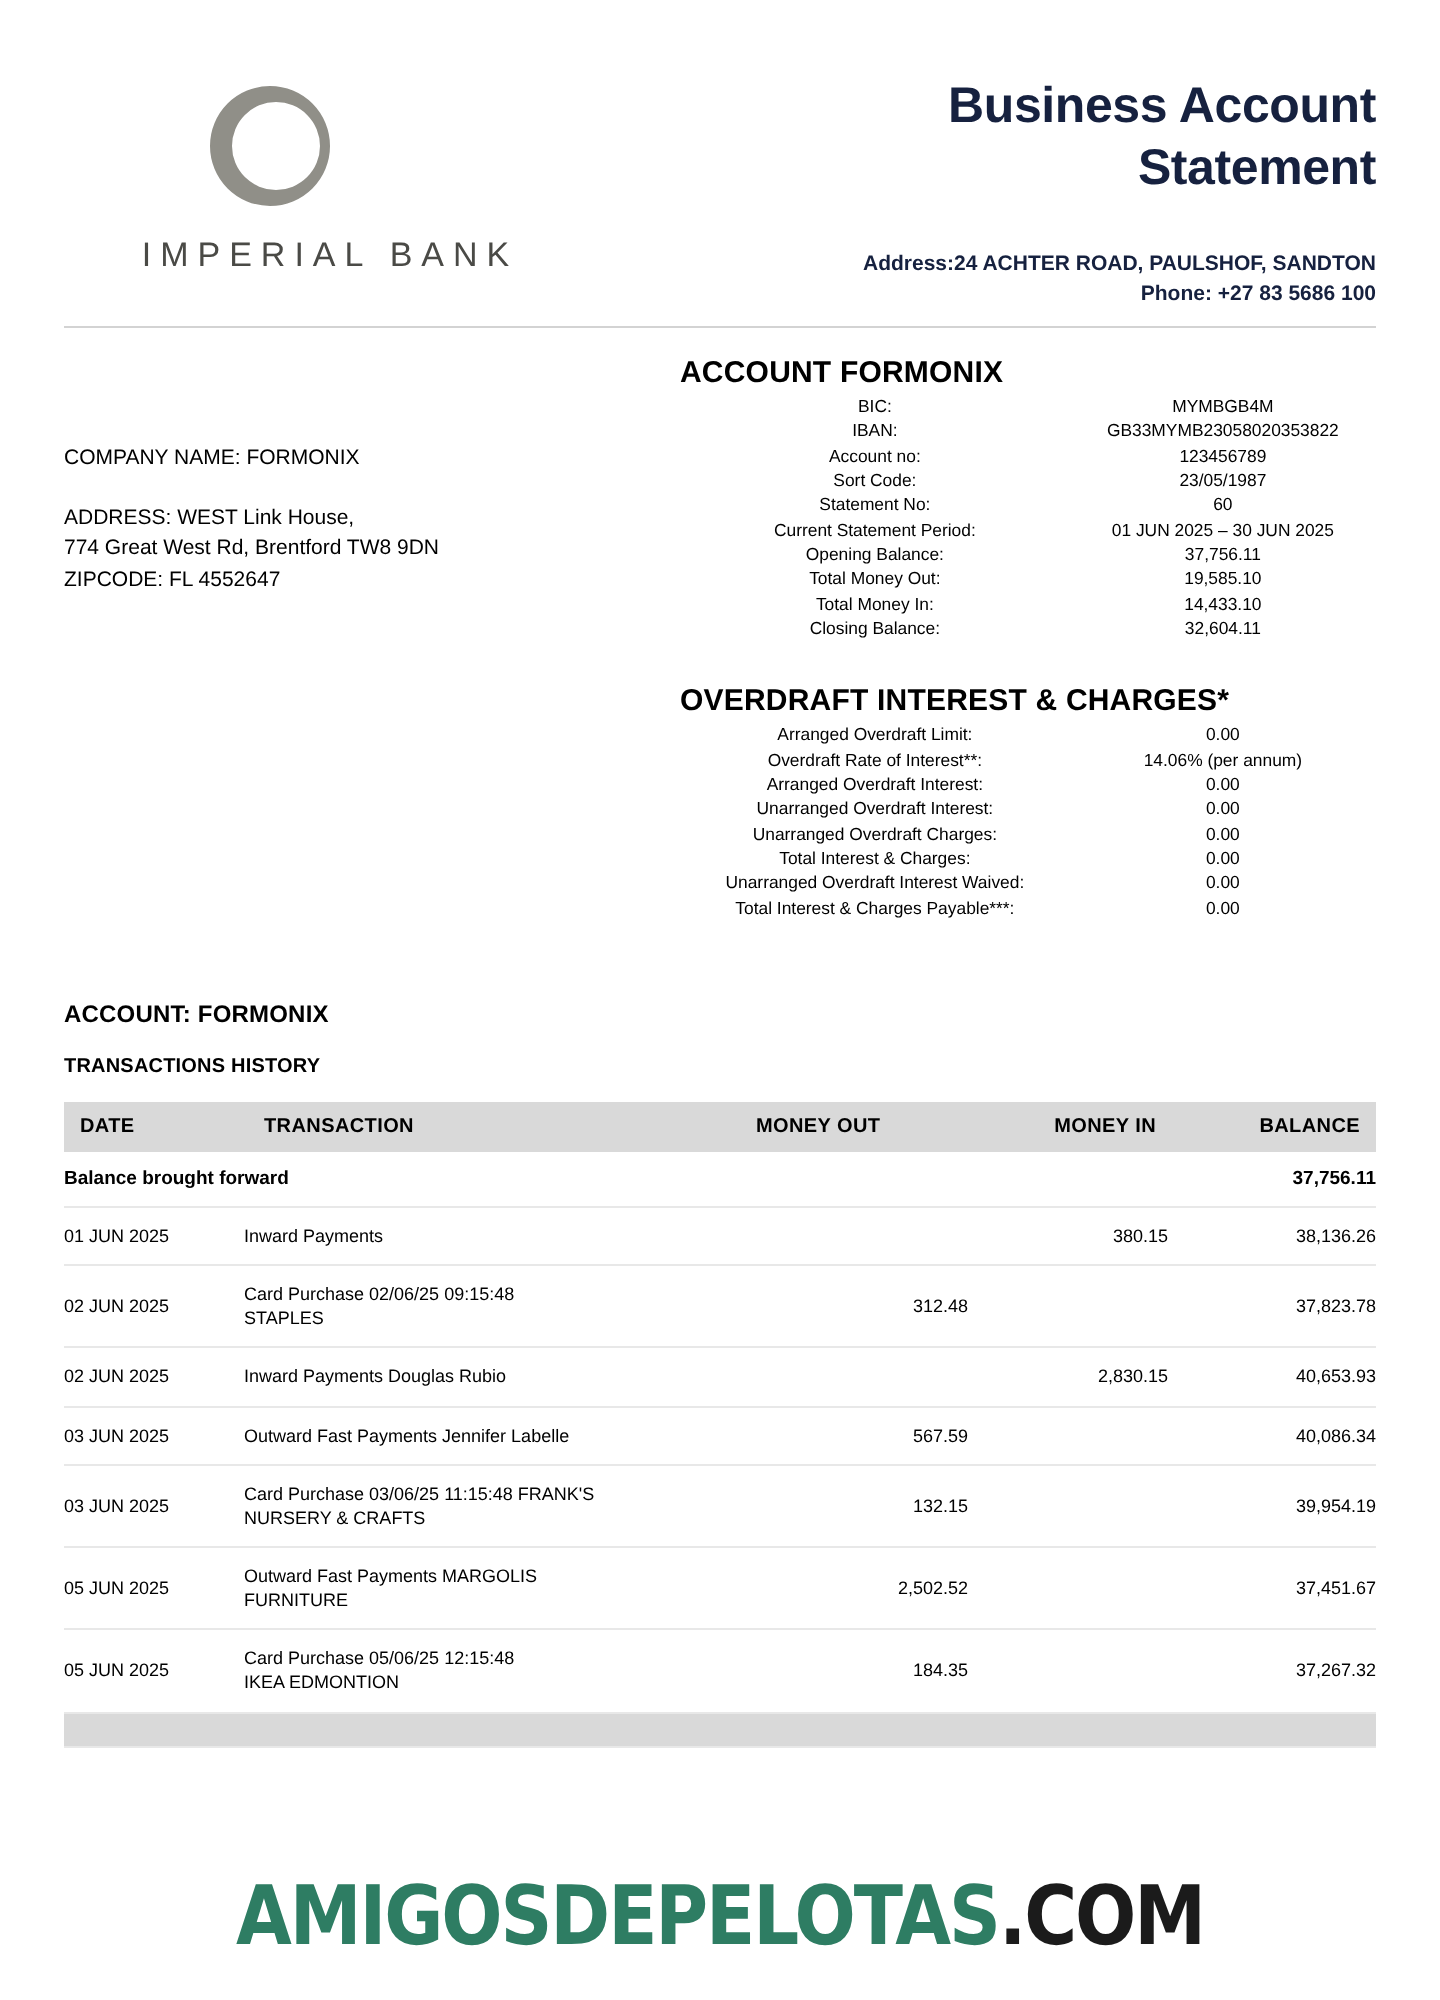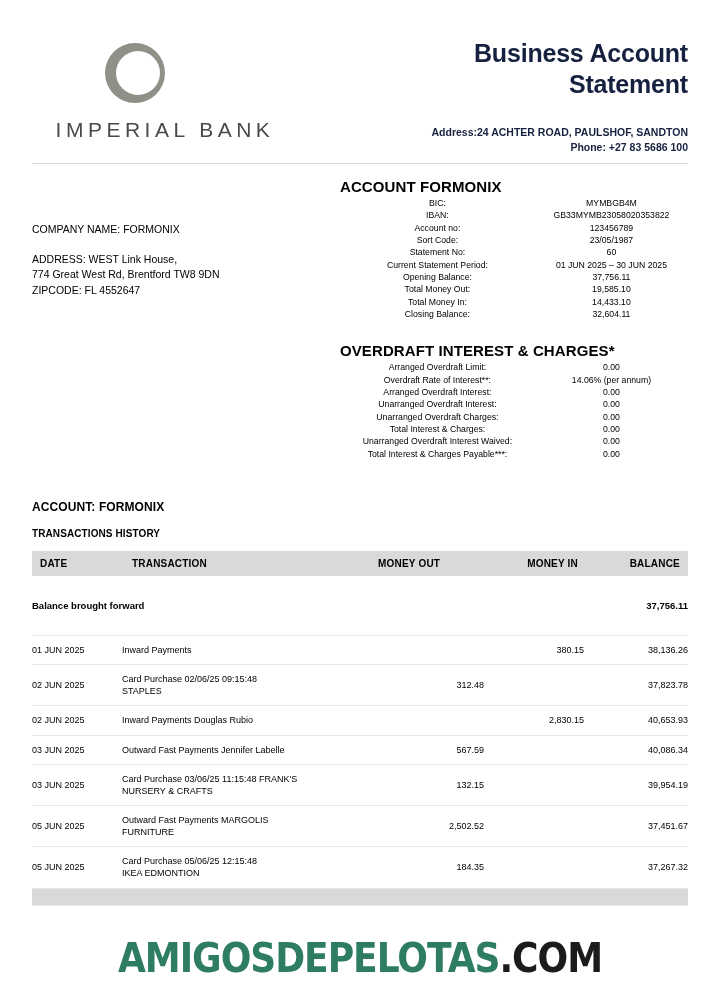--- a/index.html
+++ b/index.html
@@ -36,21 +36,21 @@
   }
   .logo-mark {
     width: 62px;
     height: 62px;
     margin-left: 72px;
     position: relative;
   }
   .logo-mark svg { display: block; }
   .brand-name {
     margin-top: 14px;
-    font-size: 21px;
+    font-size: 17px;
     letter-spacing: 4.5px;
     font-weight: 400;
     color: #4a4a46;
     text-align: center;
     padding-left: 6px;
   }
   .doc-title-wrap {
     flex: 1;
     text-align: right;
     padding-top: 2px;
@@ -159,21 +159,21 @@
   .td-date { padding-left: 8px; white-space: nowrap; }
   .td-desc { padding-left: 10px; line-height: 1.35; }
   .td-num  { text-align: right; white-space: nowrap; }
   .td-out  { padding-right: 6px; }
   .td-in   { padding-right: 6px; }
   .td-bal  { padding-right: 8px; }
 
   .row-brought td {
     font-weight: bold;
     font-size: 9.5px;
-    padding: 24px 0;
+    padding: 8px 0;
   }
   .tx-filler td {
     background: #d9d9d9;
     height: 16px;
     padding: 0;
     border-bottom: 1px solid #e8e8e8;
   }
 
   
   .watermark {

